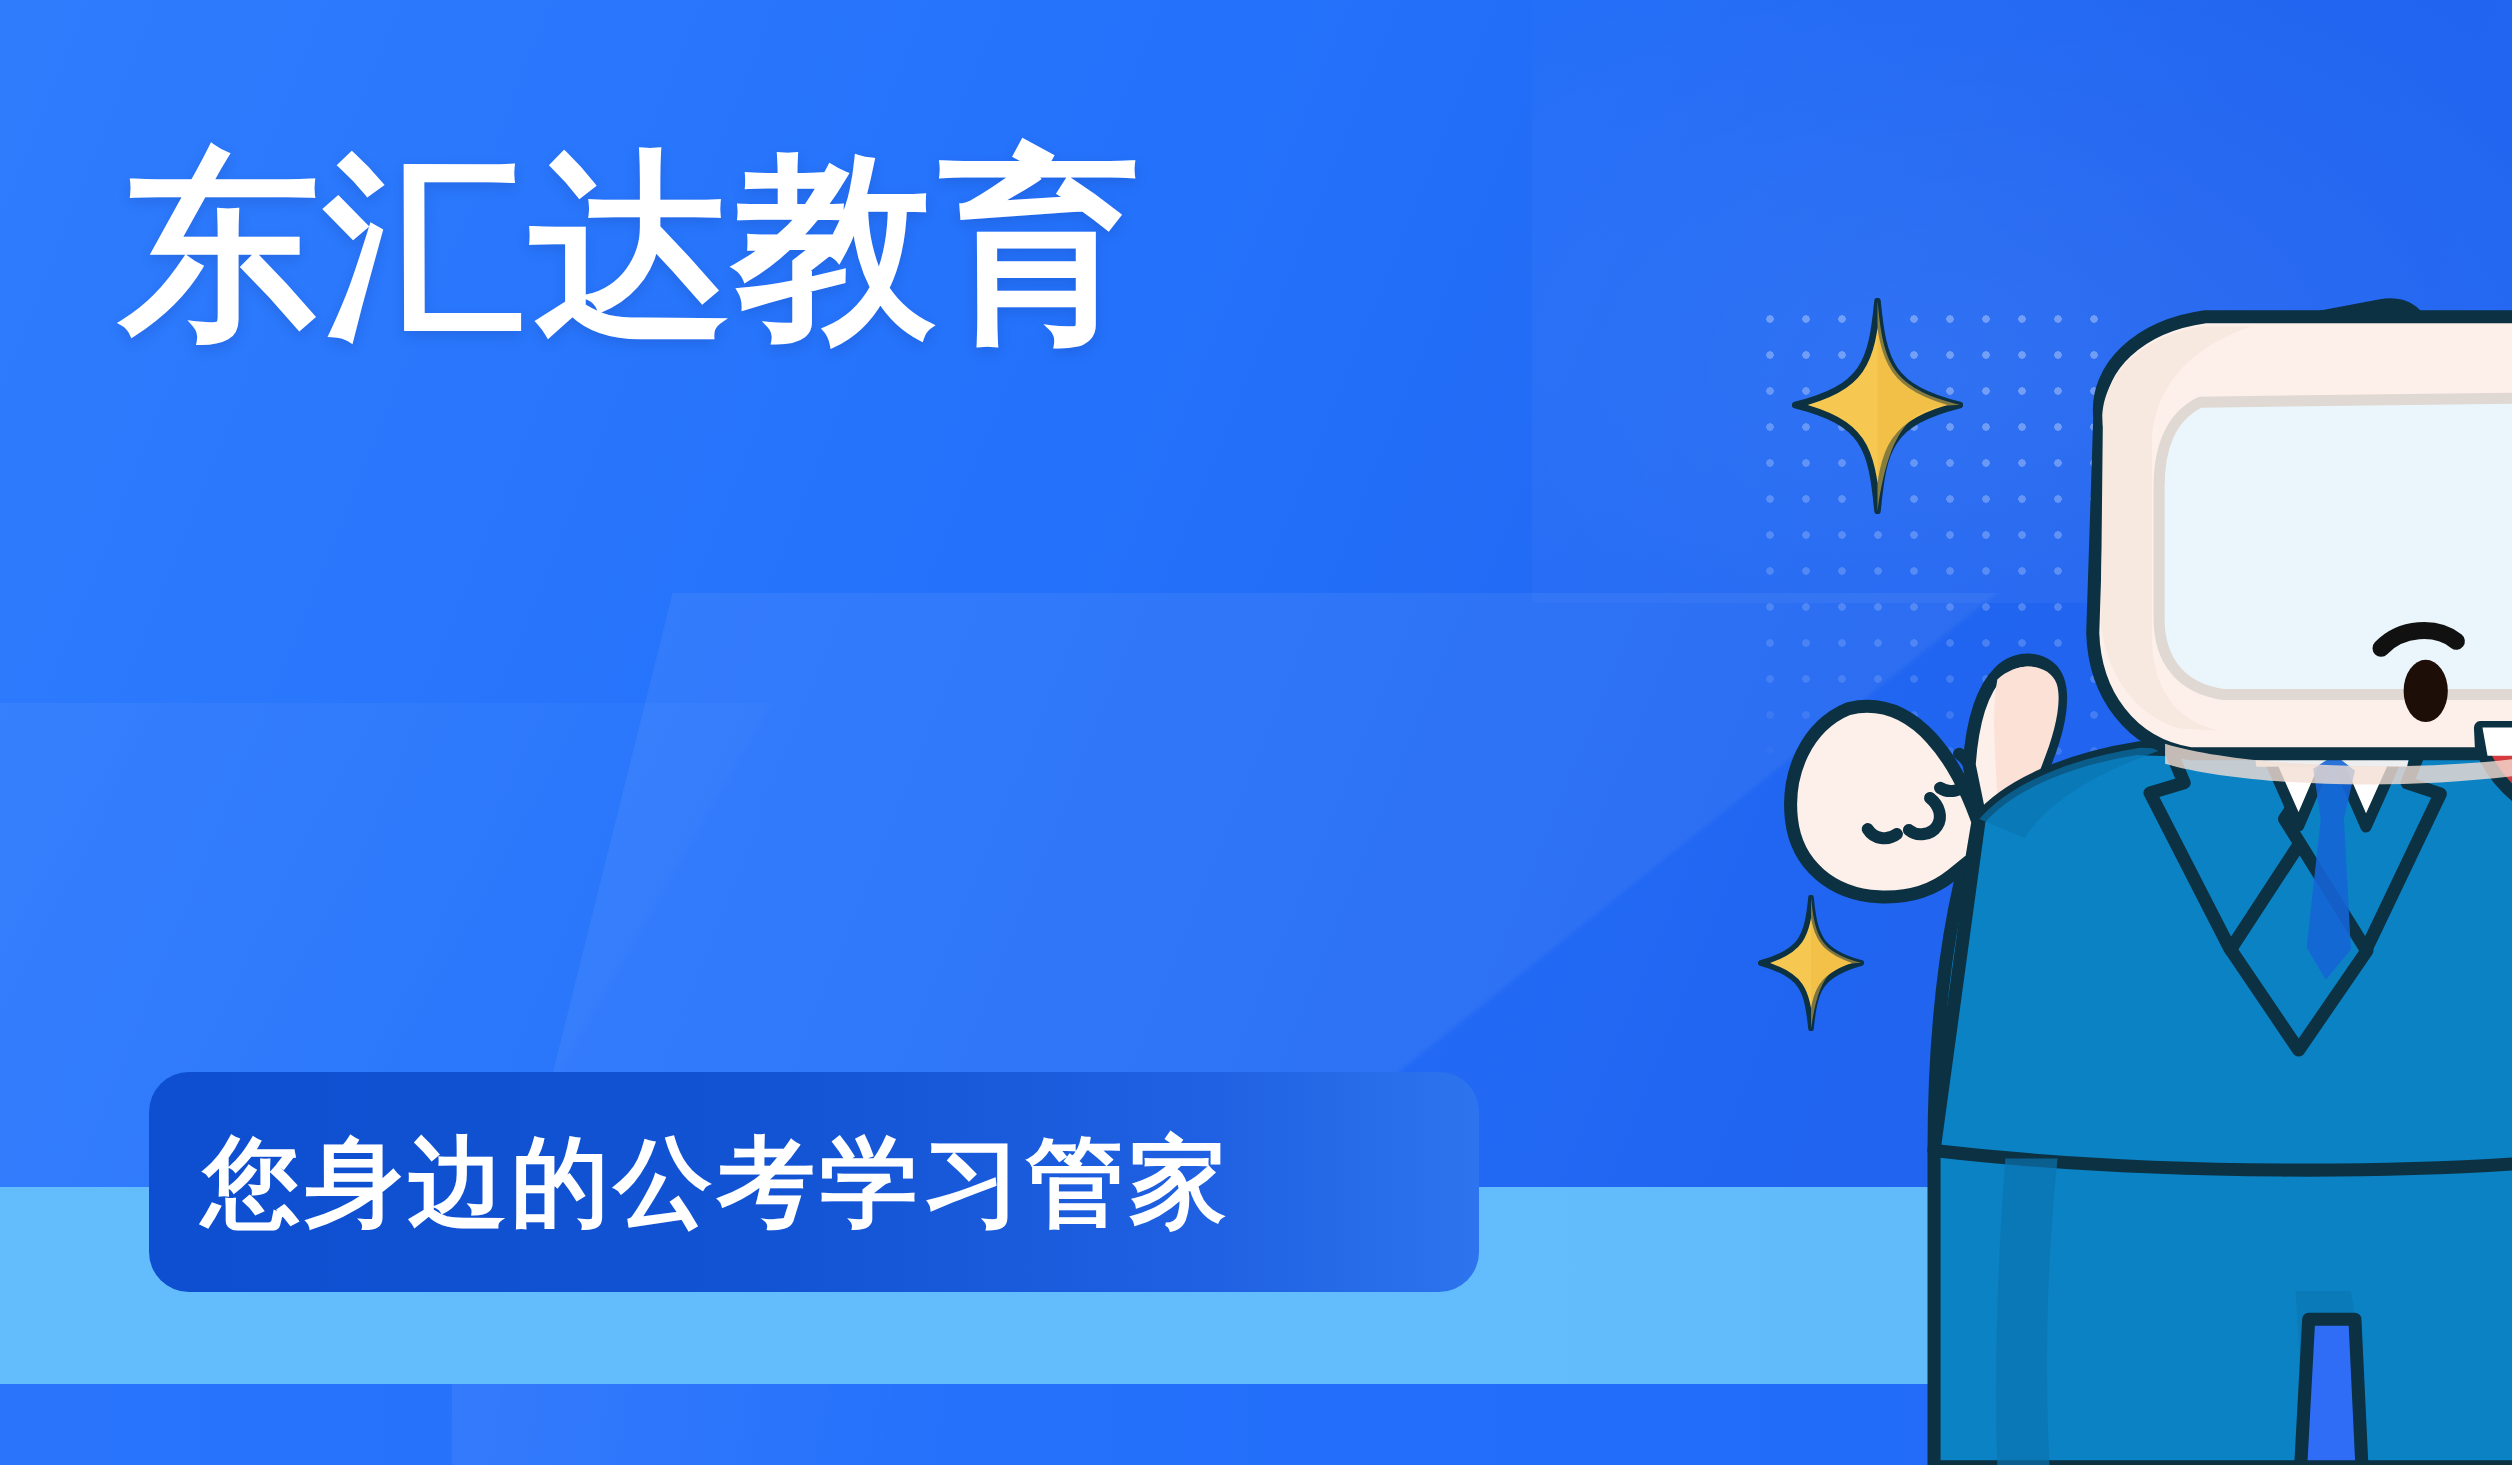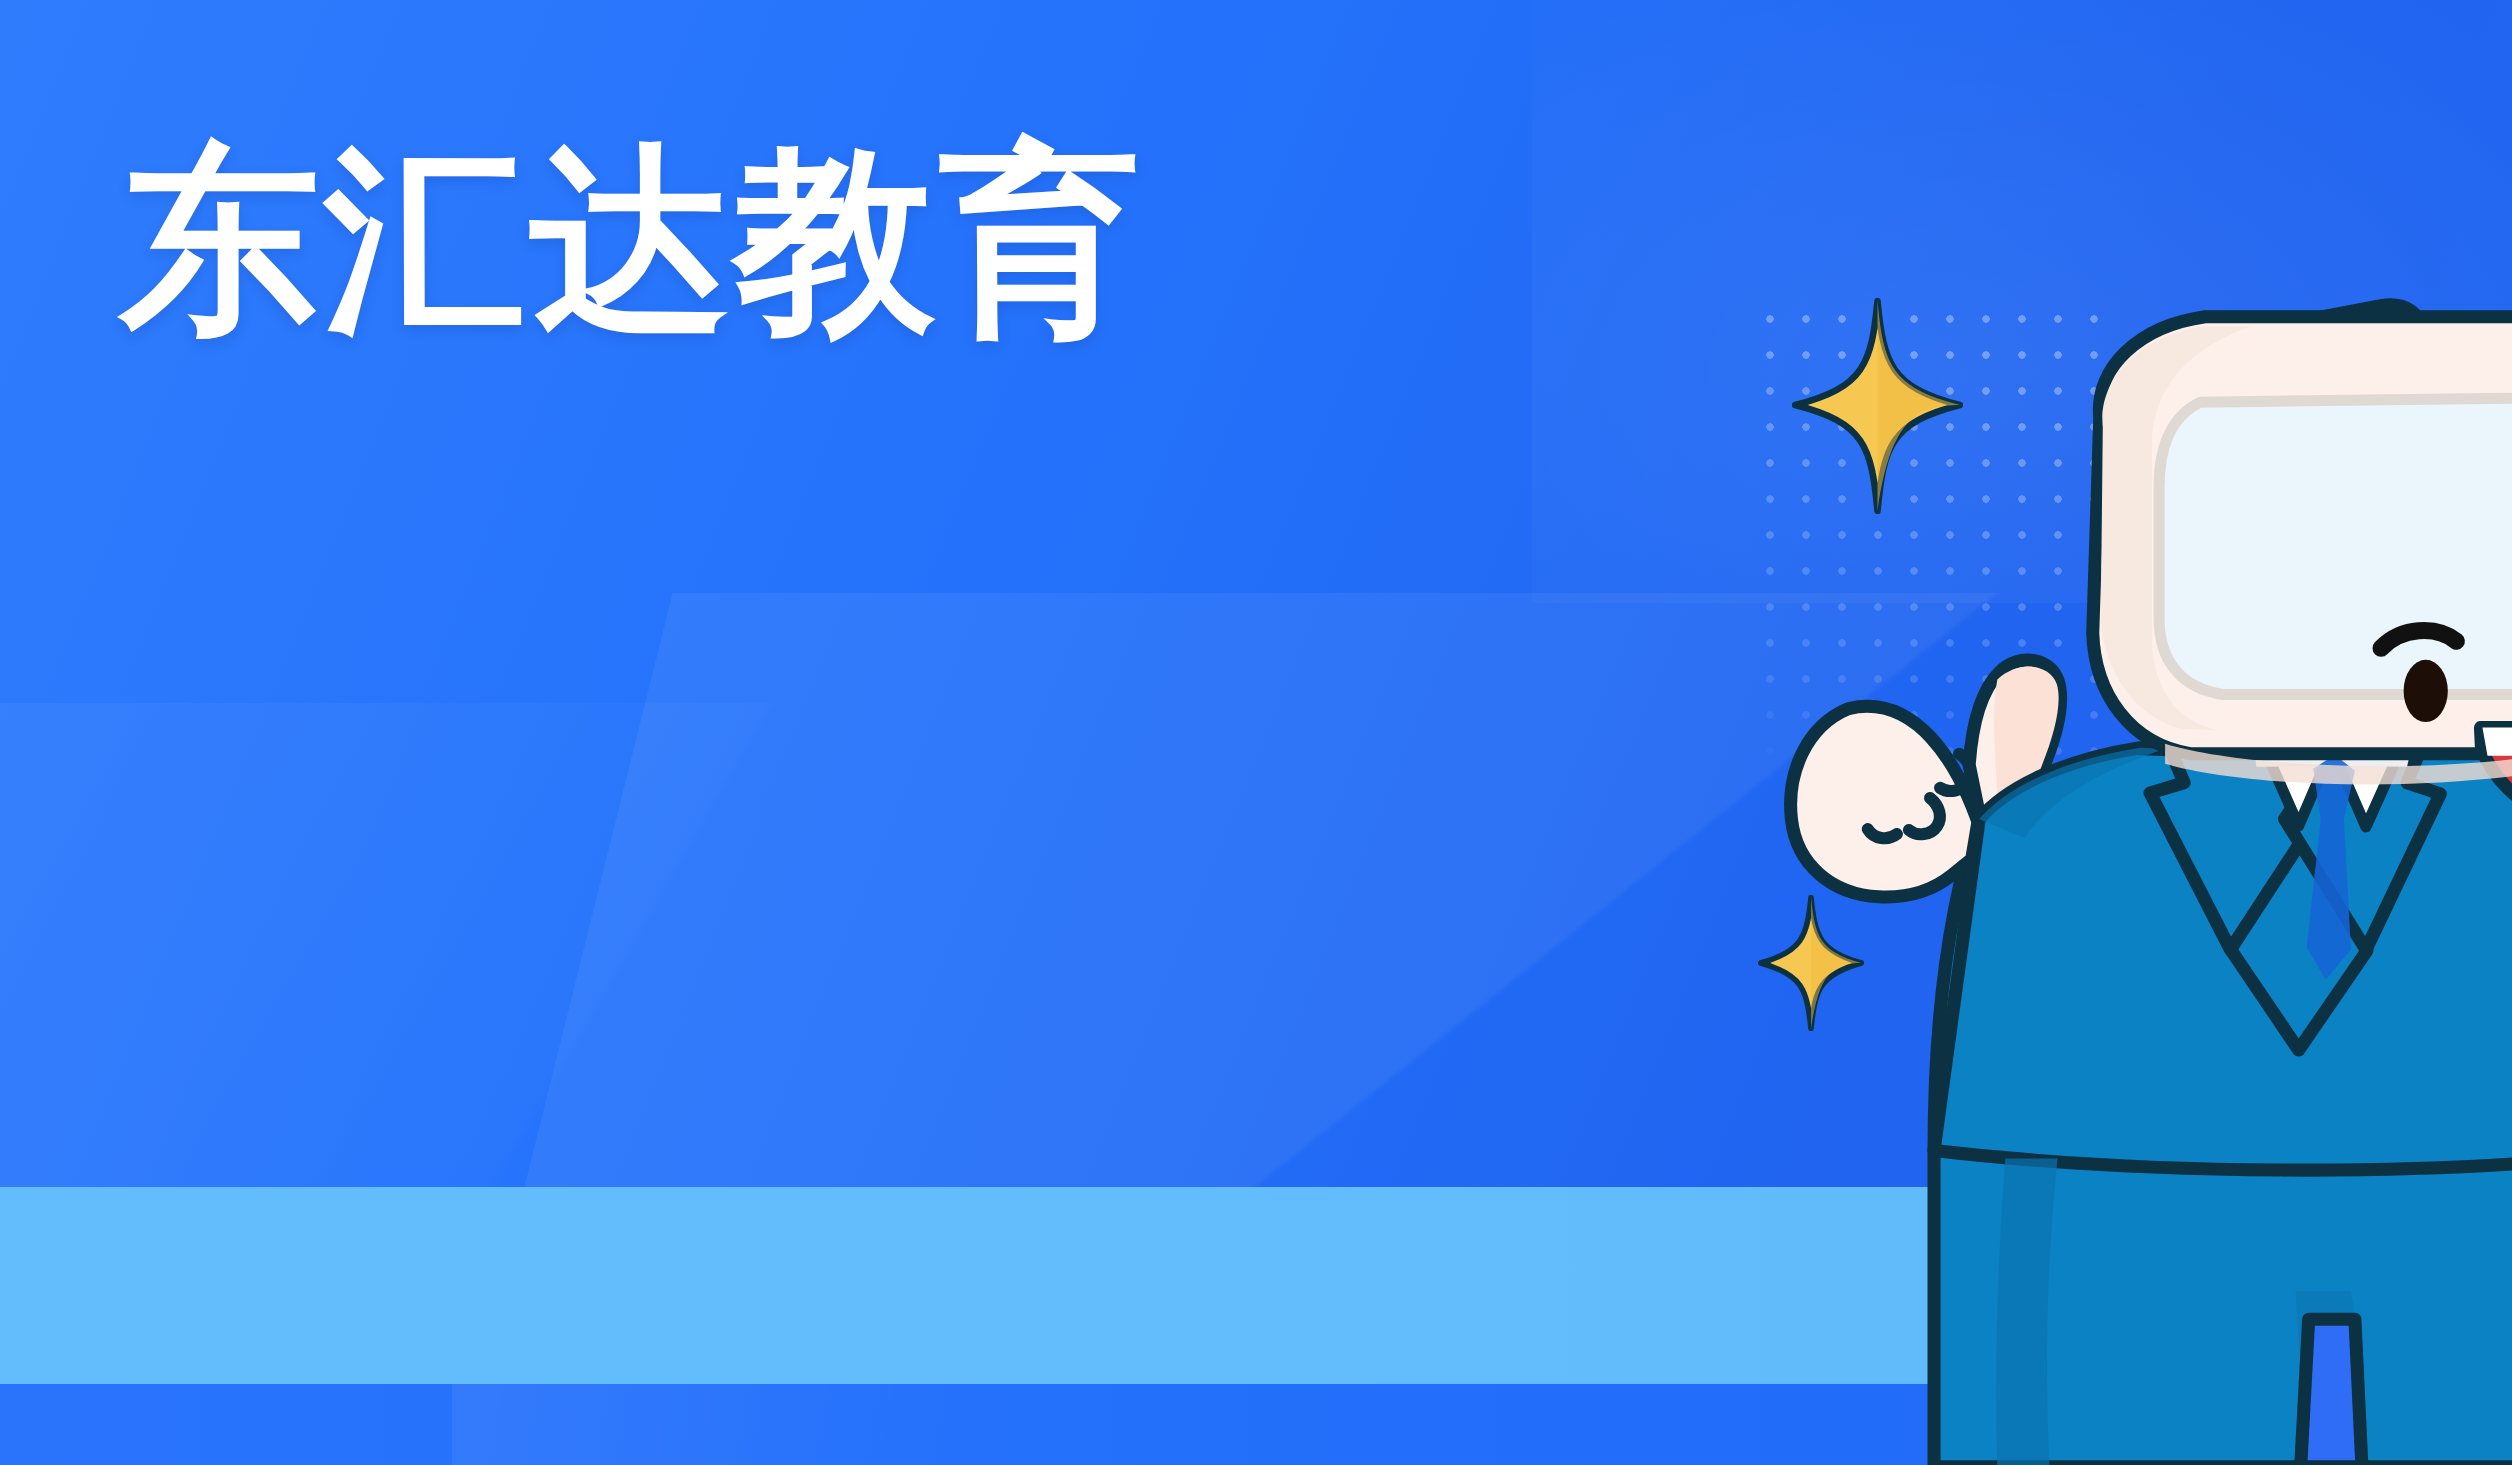--- a/index.html
+++ b/index.html
@@ -83,21 +83,21 @@
     background-size: 36px 36px;
     -webkit-mask-image: linear-gradient(200deg, #000 25%, rgba(0,0,0,0.35) 85%, rgba(0,0,0,0) 100%);
     mask-image: linear-gradient(200deg, #000 25%, rgba(0,0,0,0.35) 85%, rgba(0,0,0,0) 100%);
     pointer-events: none;
   }
 
   
   .headline {
     position: absolute;
     left: 119px;
-    top: 140px;
+    top: 146px;
     width: 1708px;
   }
   .hl-line {
     color: #ffffff;
     font-weight: 900;
     font-size: 201px;
     line-height: 1.0;
     letter-spacing: 4px;
     white-space: nowrap;
     text-shadow: 0 5px 13px rgba(10,40,120,0.16);
@@ -157,20 +157,23 @@
   <div class="band-light"></div>
   <div class="band-bottom"></div>
   <div class="band-bottom-sheen"></div>
 
   <div class="dot-grid"></div>
 
   <div class="headline">
     <div class="hl-line hl-line-1">东汇达教育</div>
   </div>
 
+  <div class="subtitle-pill">
+    <span class="subtitle-text">您身边的公考学习管家</span>
+  </div>
 
   <svg class="star star-1" viewBox="0 0 340 430">
     <path d="M170 6 C182 130 196 178 334 213 C196 248 182 296 170 424 C158 296 144 248 6 213 C144 178 158 130 170 6 Z" fill="#f7c851" stroke="#0b3142" stroke-width="13" stroke-linejoin="round"></path>
     <path d="M170 6 C182 130 196 178 334 213 C250 213 196 240 170 424 Z" fill="#efb93f" opacity="0.55"></path>
   </svg>
 
   <svg class="star star-2" viewBox="0 0 210 270">
     <path d="M105 5 C113 82 122 112 205 135 C122 158 113 188 105 265 C97 188 88 158 5 135 C88 112 97 82 105 5 Z" fill="#f7c851" stroke="#0b3142" stroke-width="11" stroke-linejoin="round"></path>
     <path d="M105 5 C113 82 122 112 205 135 C150 135 122 152 105 265 Z" fill="#efb93f" opacity="0.5"></path>
   </svg>

